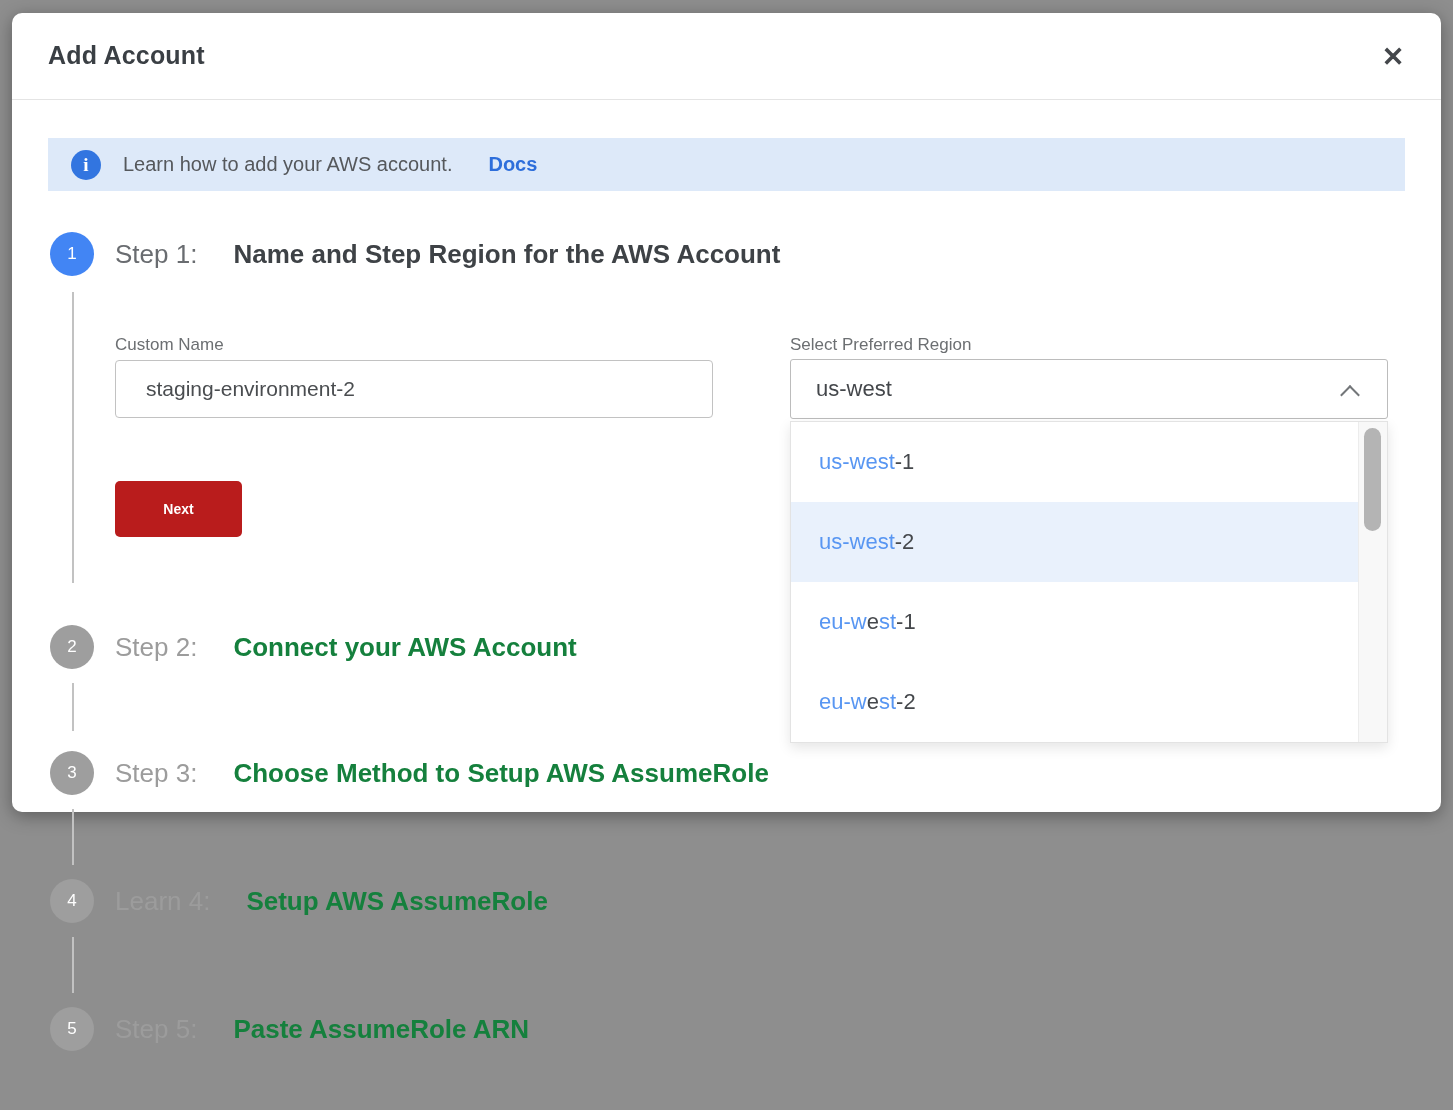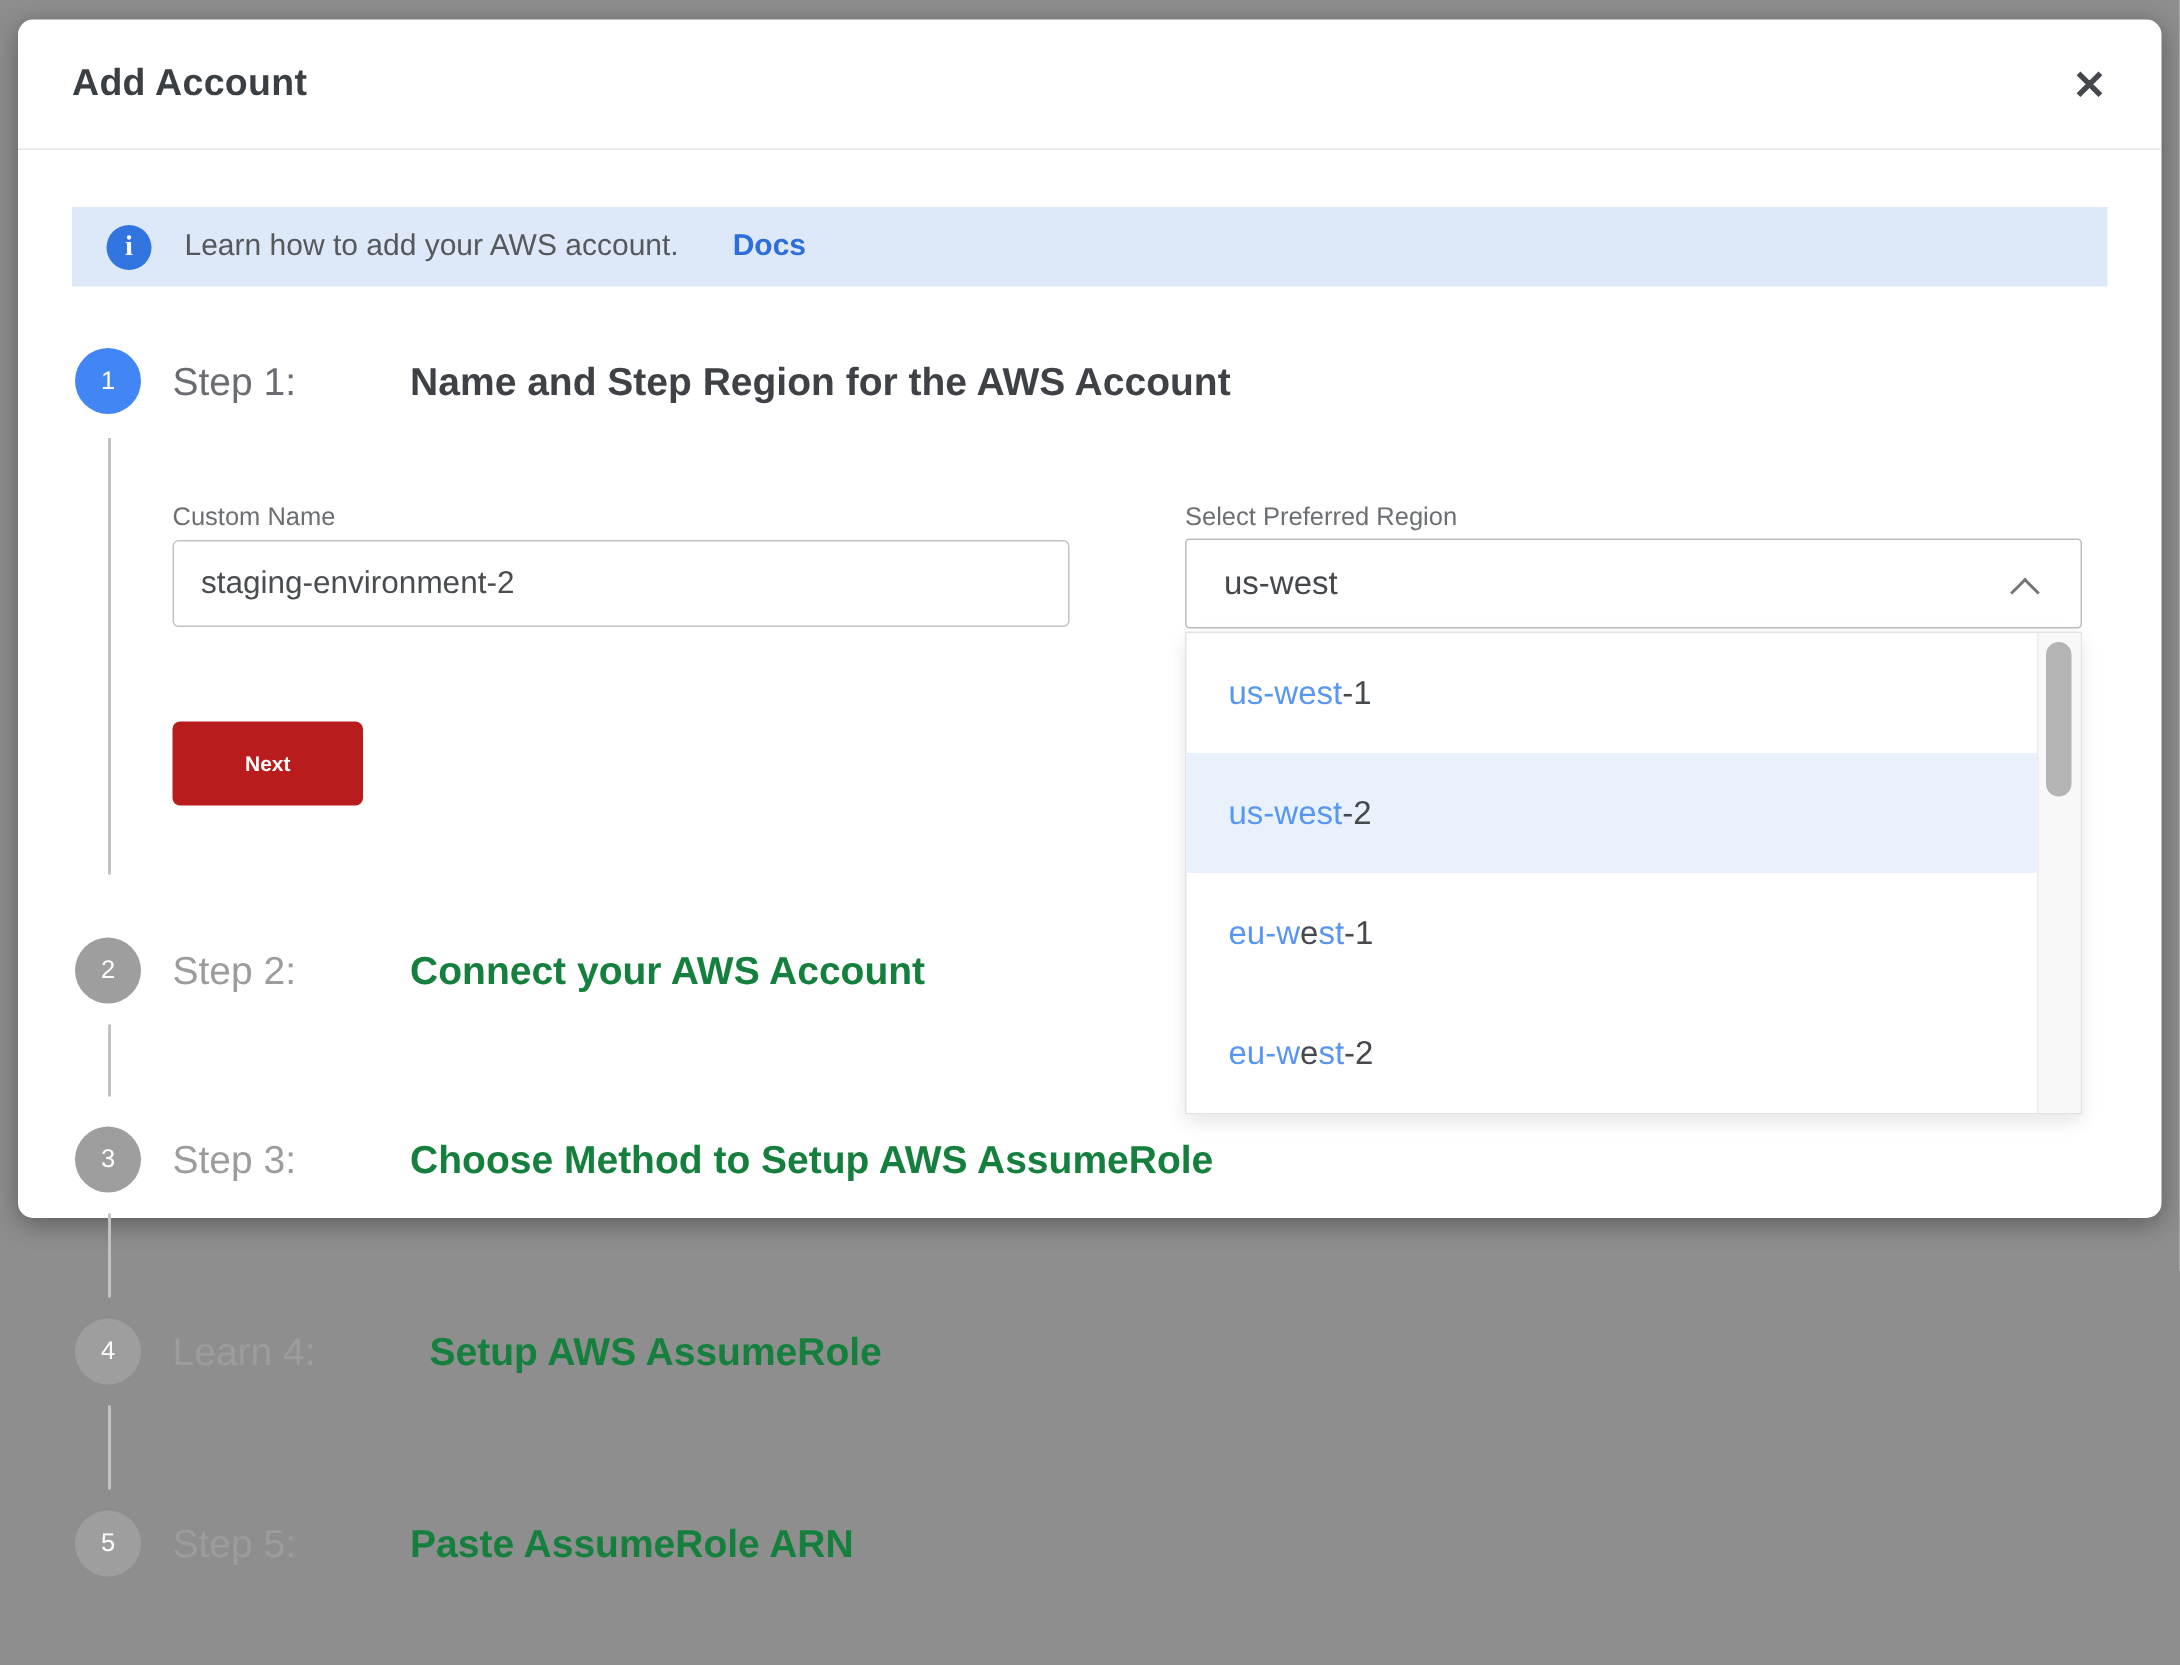--- a/index.html
+++ b/index.html
@@ -65,37 +65,37 @@
   .step-circle.active { background: #4285f4; }
   .step-circle.inactive { background: #9e9e9e; }
   .connector {
     position: absolute; left: 60px; width: 2px; background: #c2c2c2;
   }
   .step-label {
     position: absolute; left: 103px; height: 34px;
     display: flex; align-items: center; white-space: nowrap; gap: 20px;
   }
   .step-prefix { font-size: 26px; margin-right: 16px; }
-  .step-title  { font-size: 26px; font-weight: 700; margin-left: 40px; }
+  .step-title  { font-size: 26px; font-weight: 700; }
   .step-label.active .step-prefix { color: #696c70; font-weight: 400; }
   .step-label.active .step-title  { color: #3e4246; }
   .step-label.inactive .step-prefix { color: #9c9c9c; font-weight: 400; }
   .step-label.inactive .step-title  { color: #15803d; }
   
   .field-label {
     position: absolute; font-size: 17px; color: #6c6f72;
   }
   .text-input {
     position: absolute; left: 103px; top: 347px;
     width: 598px; height: 58px;
     border: 1px solid #c2c2c2; border-radius: 4px;
     background: #ffffff;
     font-family: "Liberation Sans", sans-serif;
     font-size: 21px; color: #4a4d50;
-    padding: 0 18px; outline: none;
+    padding: 0 30px; outline: none;
   }
   .next-btn {
     position: absolute; left: 103px; top: 468px;
     width: 127px; height: 56px;
     background: #b91c1c; border: none; border-radius: 5px;
     color: #ffffff; font-size: 14px; font-weight: 700;
     font-family: "Liberation Sans", sans-serif;
     cursor: default;
   }
   

